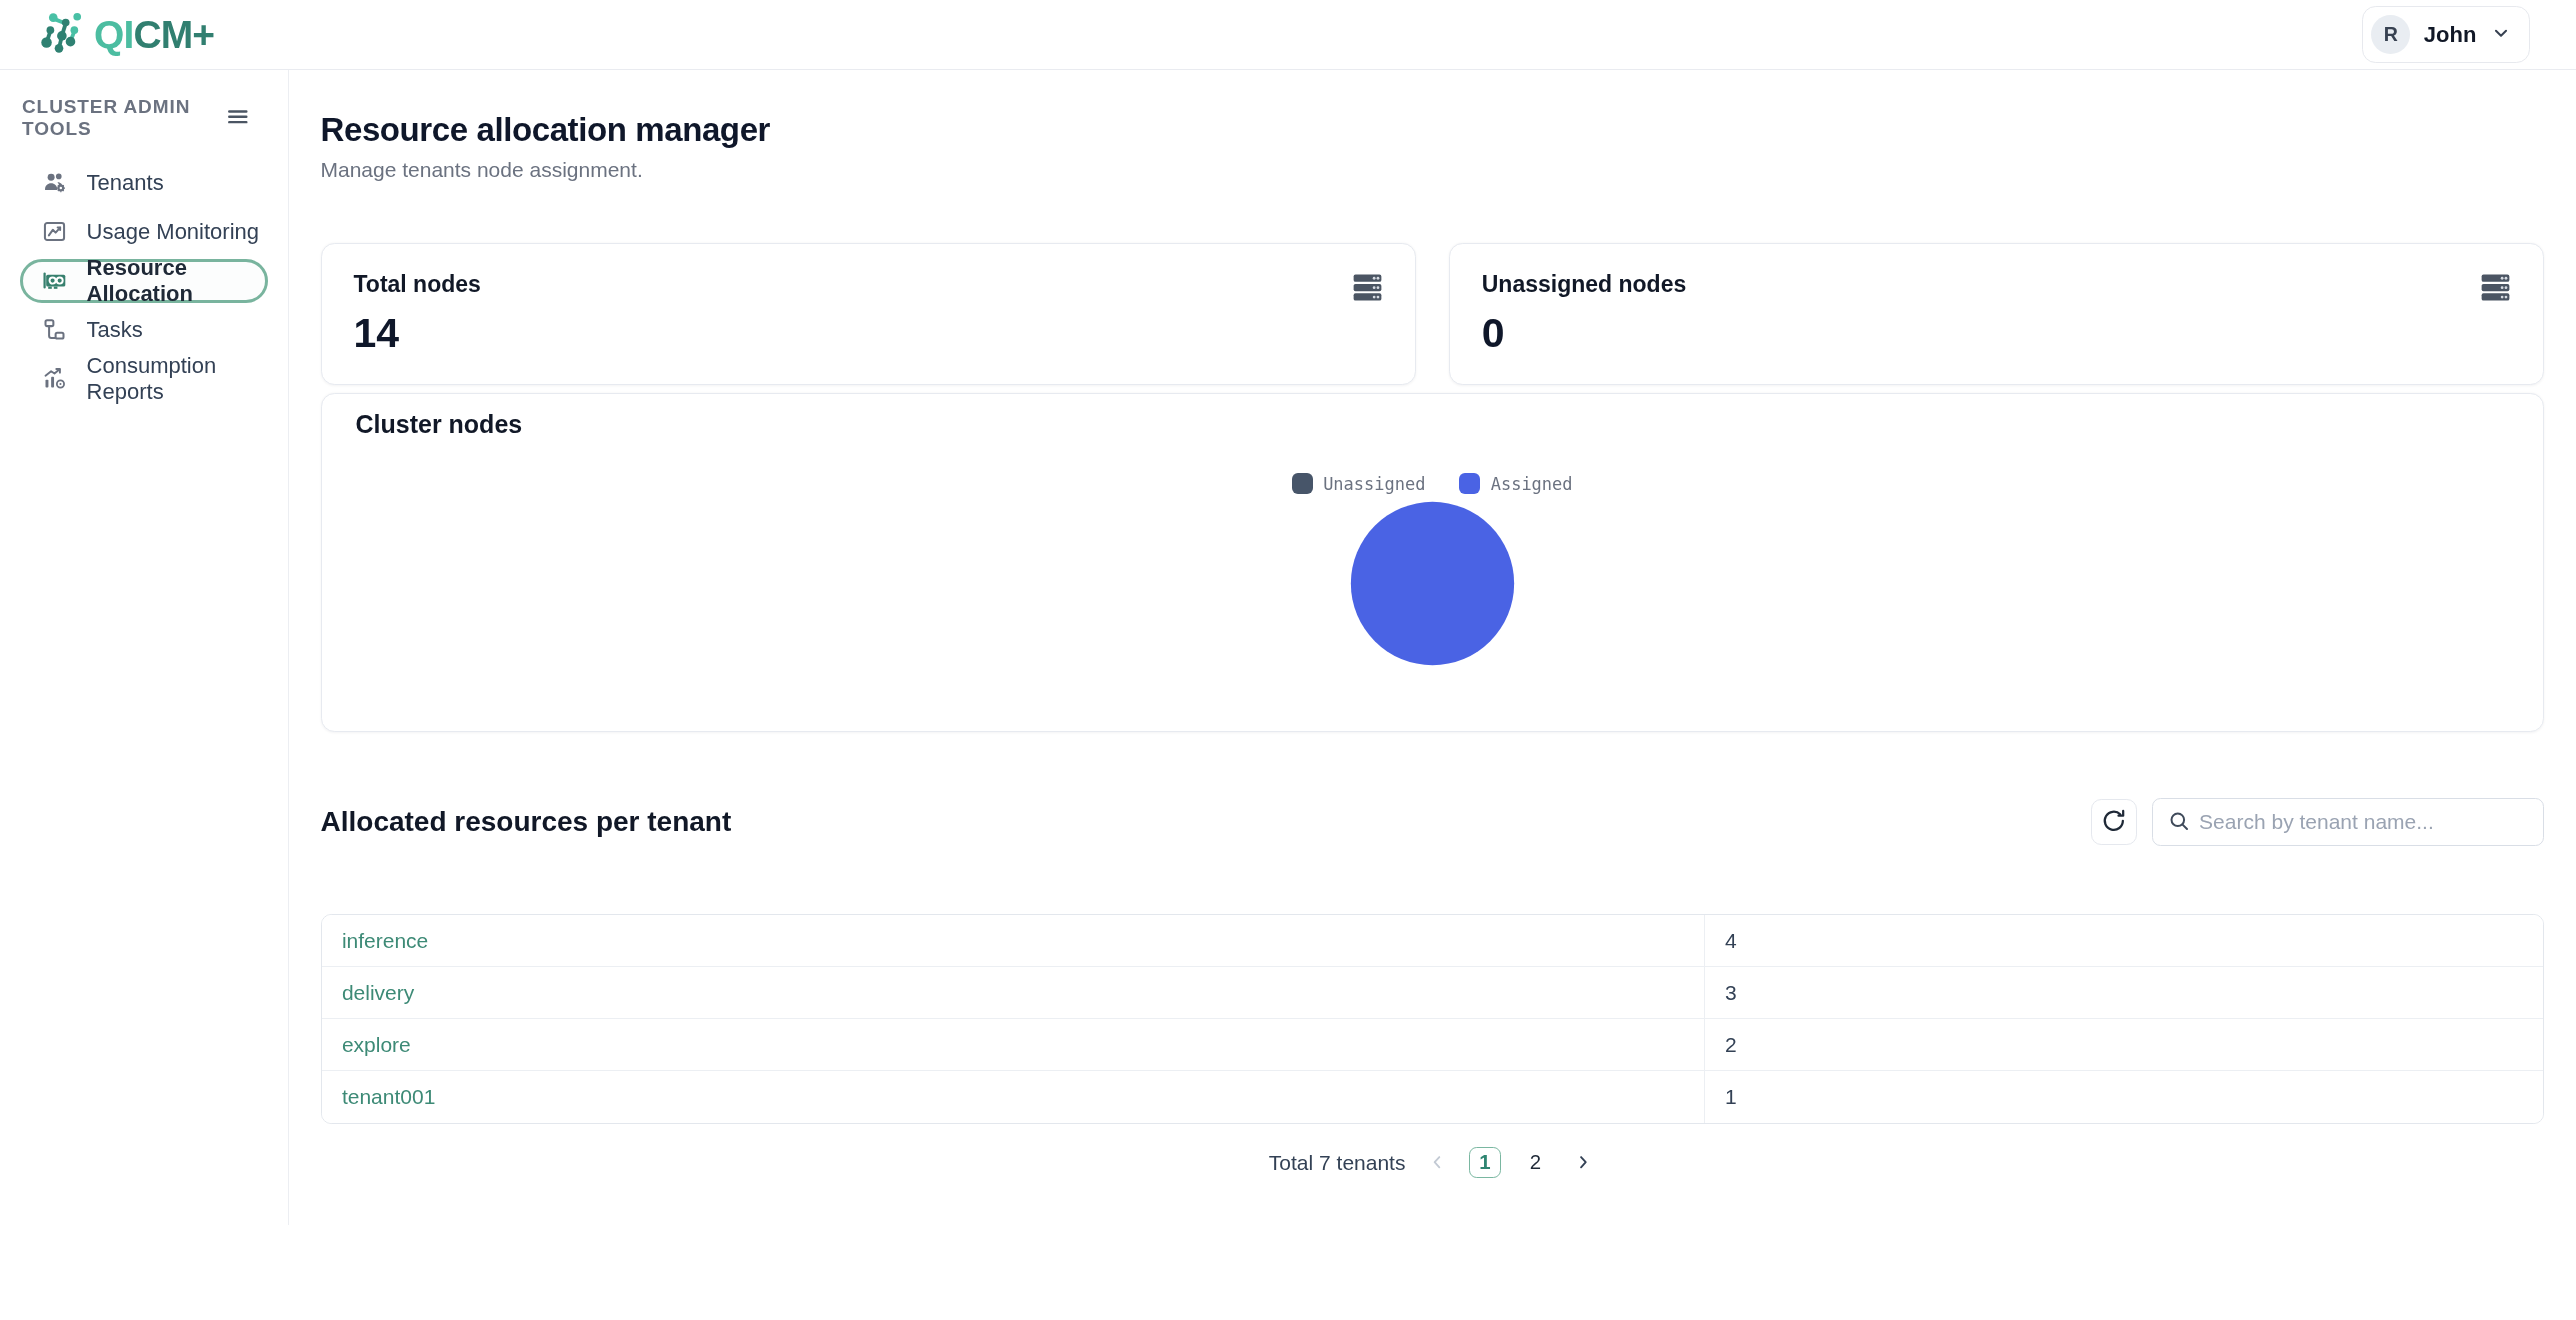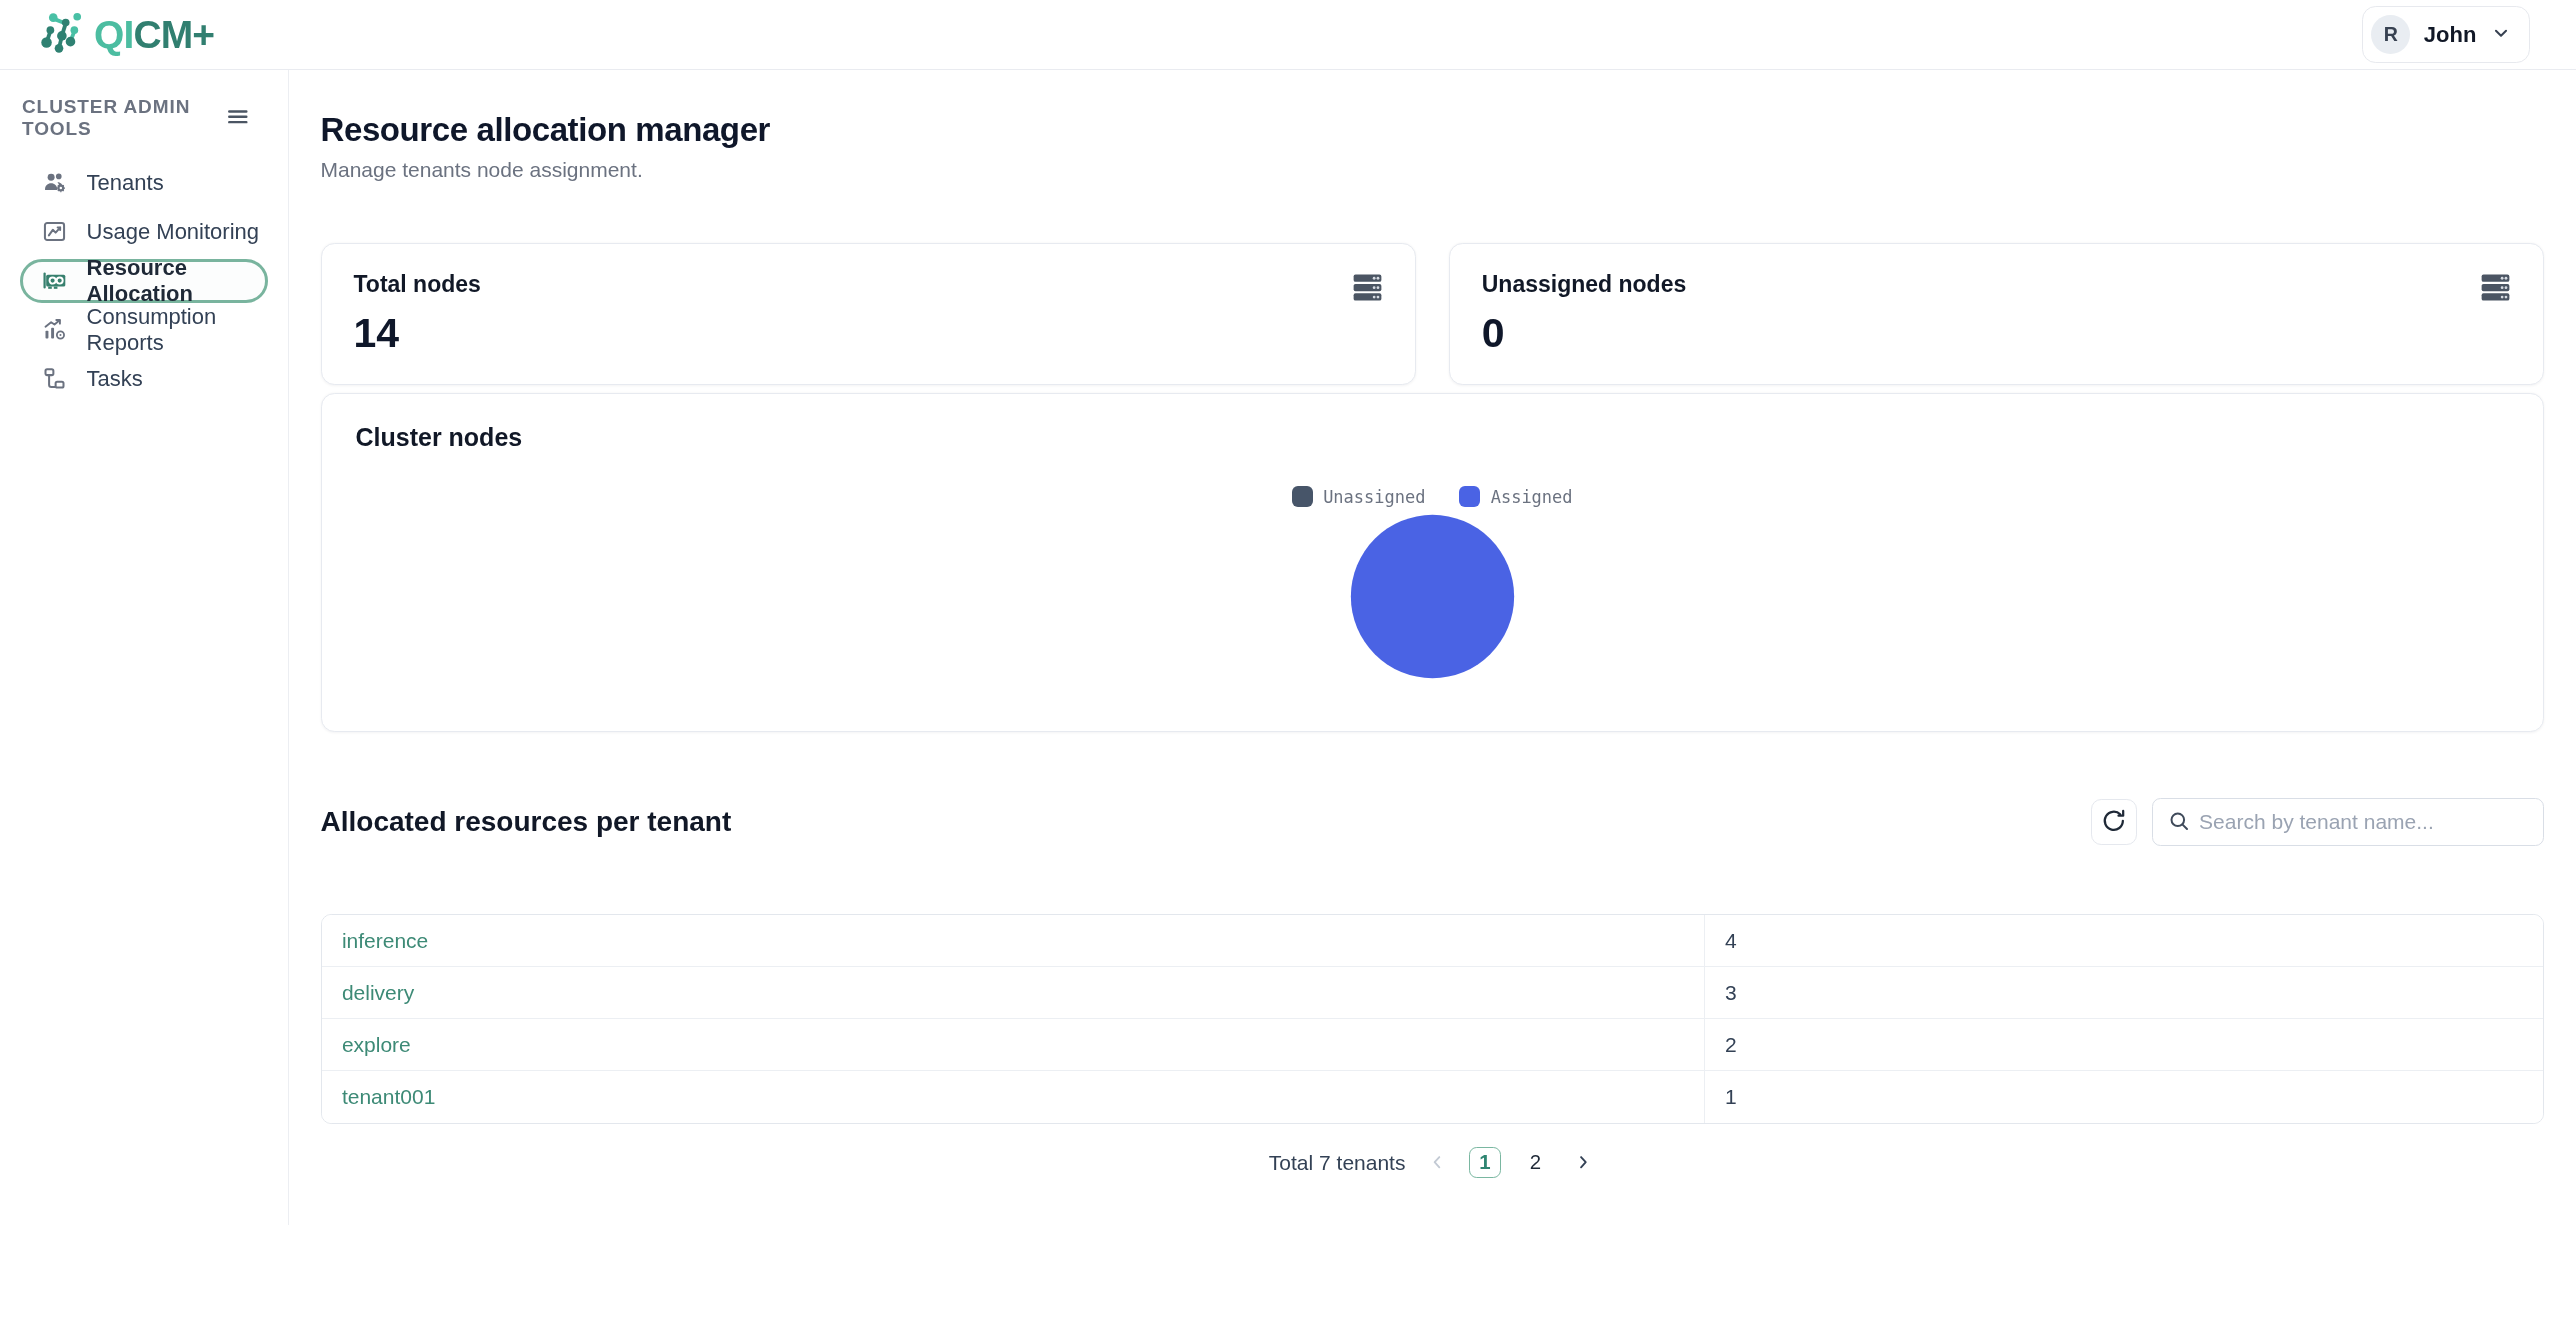--- a/index.html
+++ b/index.html
@@ -79,21 +79,21 @@
     padding: 27px 32px; position: relative;
     box-shadow: 0 0.9px 2.6px rgba(15,23,42,0.05);
   }
   .stat-label { font-size: 23px; font-weight: 700; color: #111827; }
   .stat-value { font-size: 41px; font-weight: 700; color: #0f172a; margin-top: 12px; }
   .stat-icon { position: absolute; top: 25.6px; right: 29px; }
 
   .chart-card {
     margin-top: 8.5px; height: 339px;
     border: 0.9px solid #e7eaf0; border-radius: 13.6px; background: #fff;
-    padding: 29px 34px;
+    padding: 16px 34px;
     box-shadow: 0 0.9px 2.6px rgba(15,23,42,0.05);
   }
   .chart-title { font-size: 25px; font-weight: 700; color: #111827; }
   .legend { display: flex; justify-content: center; align-items: center; gap: 34px; margin-top: 34px; }
   .legend-item { display: flex; align-items: center; gap: 10.2px; cursor: pointer; }
   .legend-label { font-family: "DejaVu Sans Mono", monospace; font-size: 17px; color: #6b7280; }
   .pie-wrap { display: flex; justify-content: center; margin-top: 6.8px; }
 
   .section-row { display: flex; align-items: center; margin-top: 66px; height: 48px; }
   .section-title { font-size: 28px; font-weight: 700; color: #111827; flex: 1; }
@@ -230,40 +230,40 @@
               <rect x="6.4" y="17.4" width="3.2" height="2" fill="#37806e"></rect>
               <rect x="11.4" y="17.4" width="3.2" height="2" fill="#37806e"></rect>
             </svg>
           </span>
           <span>Resource Allocation</span>
         </div>
 
         <div class="nav-item">
           <span class="nav-icon">
             <svg width="27" height="27" viewBox="0 0 24 24" fill="none">
+              <rect x="4" y="3.8" width="7" height="5.2" rx="1.4" stroke="#6b7280" stroke-width="1.8"></rect>
+              <path d="M7.2 9 V17.5 a2 2 0 0 0 2 2 H12.8" stroke="#6b7280" stroke-width="1.8"></path>
+              <rect x="13" y="14.8" width="7" height="5.2" rx="1.4" stroke="#6b7280" stroke-width="1.8"></rect>
+            </svg>
+          </span>
+          <span>Tasks</span>
+        </div>
+
+        <div class="nav-item">
+          <span class="nav-icon">
+            <svg width="27" height="27" viewBox="0 0 24 24" fill="none">
               <path d="M4 9.5 L9 5.5 L12 7.5 L16.5 3.8" stroke="#6b7280" stroke-width="1.7" stroke-linecap="round" stroke-linejoin="round"></path>
               <path d="M13.6 3.6 H16.8 V6.8" stroke="#6b7280" stroke-width="1.7" stroke-linecap="round" stroke-linejoin="round"></path>
               <rect x="4" y="13" width="2.6" height="7" rx="0.8" fill="#6b7280"></rect>
               <rect x="9" y="10.5" width="2.6" height="9.5" rx="0.8" fill="#6b7280"></rect>
               <circle cx="17.3" cy="16.9" r="3.2" stroke="#6b7280" stroke-width="1.6"></circle>
               <circle cx="17.3" cy="16.9" r="0.9" fill="#6b7280"></circle>
             </svg>
           </span>
           <span>Consumption Reports</span>
-        </div>
-
-        <div class="nav-item">
-          <span class="nav-icon">
-            <svg width="27" height="27" viewBox="0 0 24 24" fill="none">
-              <rect x="4" y="3.8" width="7" height="5.2" rx="1.4" stroke="#6b7280" stroke-width="1.8"></rect>
-              <path d="M7.2 9 V17.5 a2 2 0 0 0 2 2 H12.8" stroke="#6b7280" stroke-width="1.8"></path>
-              <rect x="13" y="14.8" width="7" height="5.2" rx="1.4" stroke="#6b7280" stroke-width="1.8"></rect>
-            </svg>
-          </span>
-          <span>Tasks</span>
         </div>
 
       </nav>
     </aside>
 
     <main class="main">
 
       <h1 class="page-title">Resource allocation manager</h1>
       <p class="page-subtitle">Manage tenants node assignment.</p>
 

